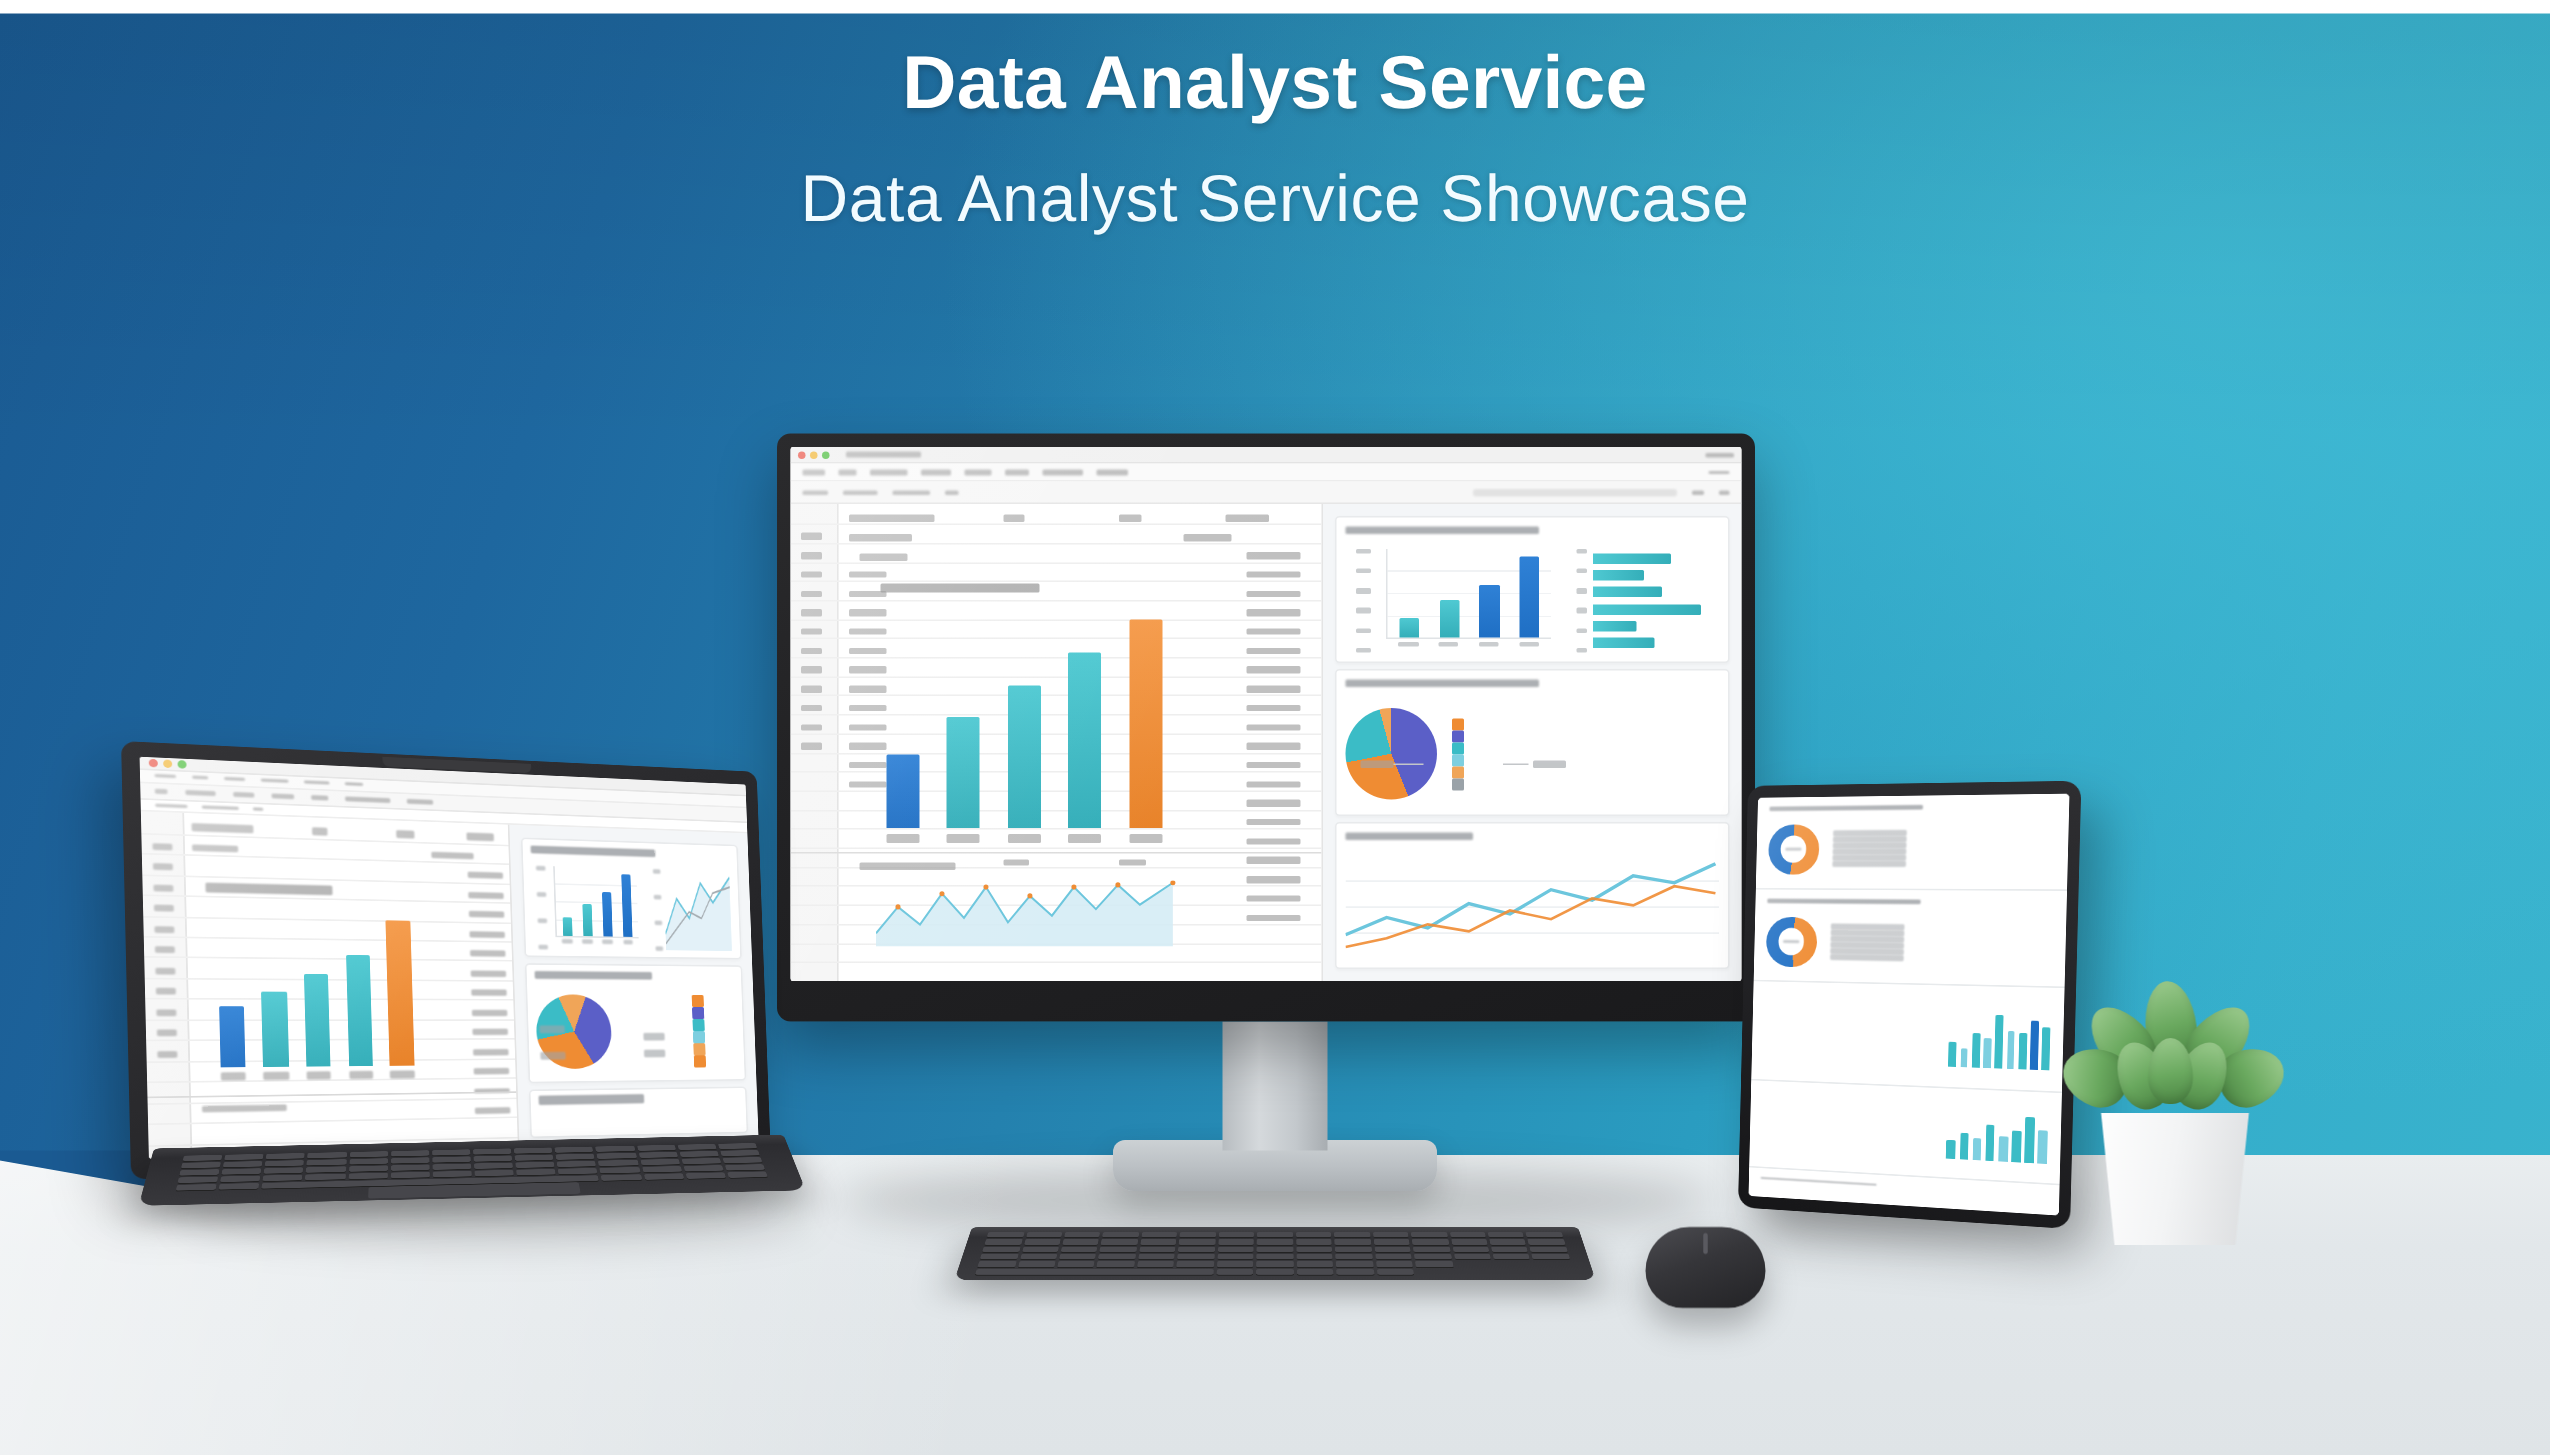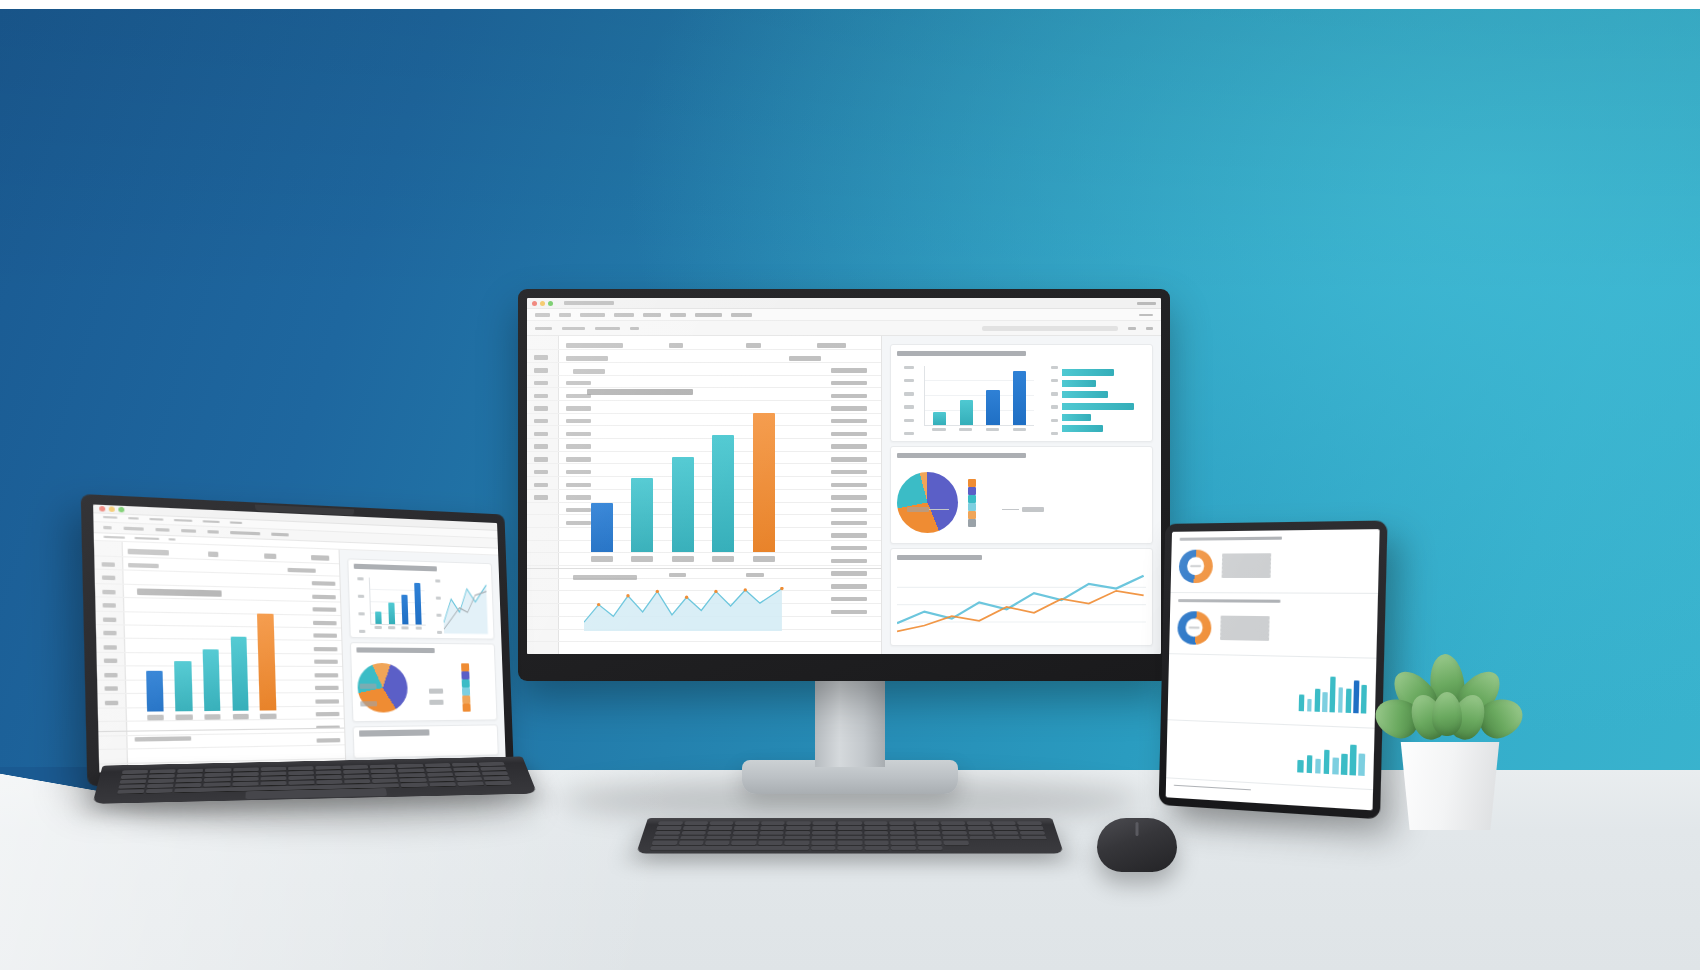--- a/index.html
+++ b/index.html
@@ -312,20 +312,24 @@
   }
 </style>
 </head>
 <body>
 
 <div class="stage">
 
   <div class="bg-wall"></div>
   <div class="top-white"></div>
 
+  <div class="headline-wrap">
+    <div class="headline">Data Analyst Service</div>
+    <div class="subhead">Data Analyst Service  Showcase</div>
+  </div>
 
   <div class="desk">
     <div class="desk-edge"></div>
   </div>
   <div class="desk-left-cut"></div>
 
   <div class="shadow-soft" style="left:560px;top:778px;width:580px;height:44px;"></div>
   <div class="shadow-soft" style="left:120px;top:790px;width:420px;height:38px;"></div>
   <div class="shadow-soft" style="left:1170px;top:788px;width:210px;height:30px;"></div>
 

